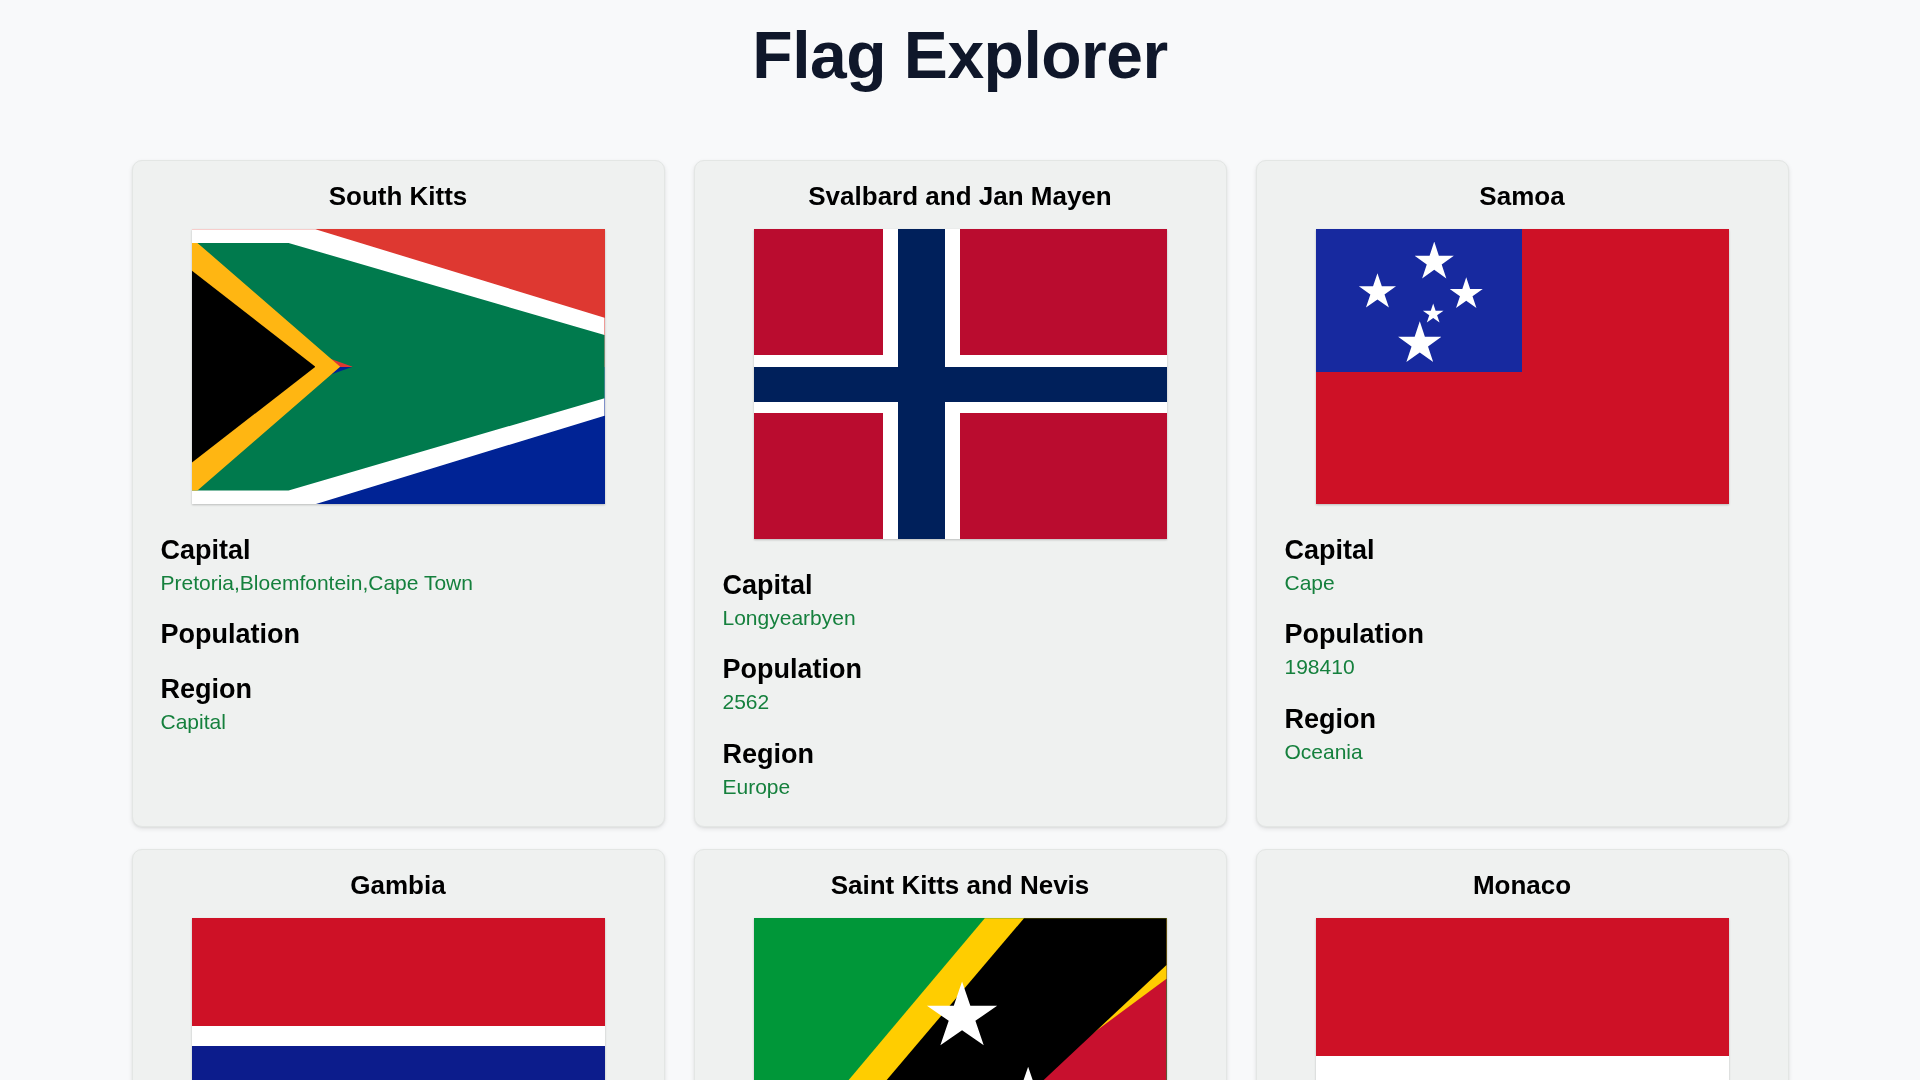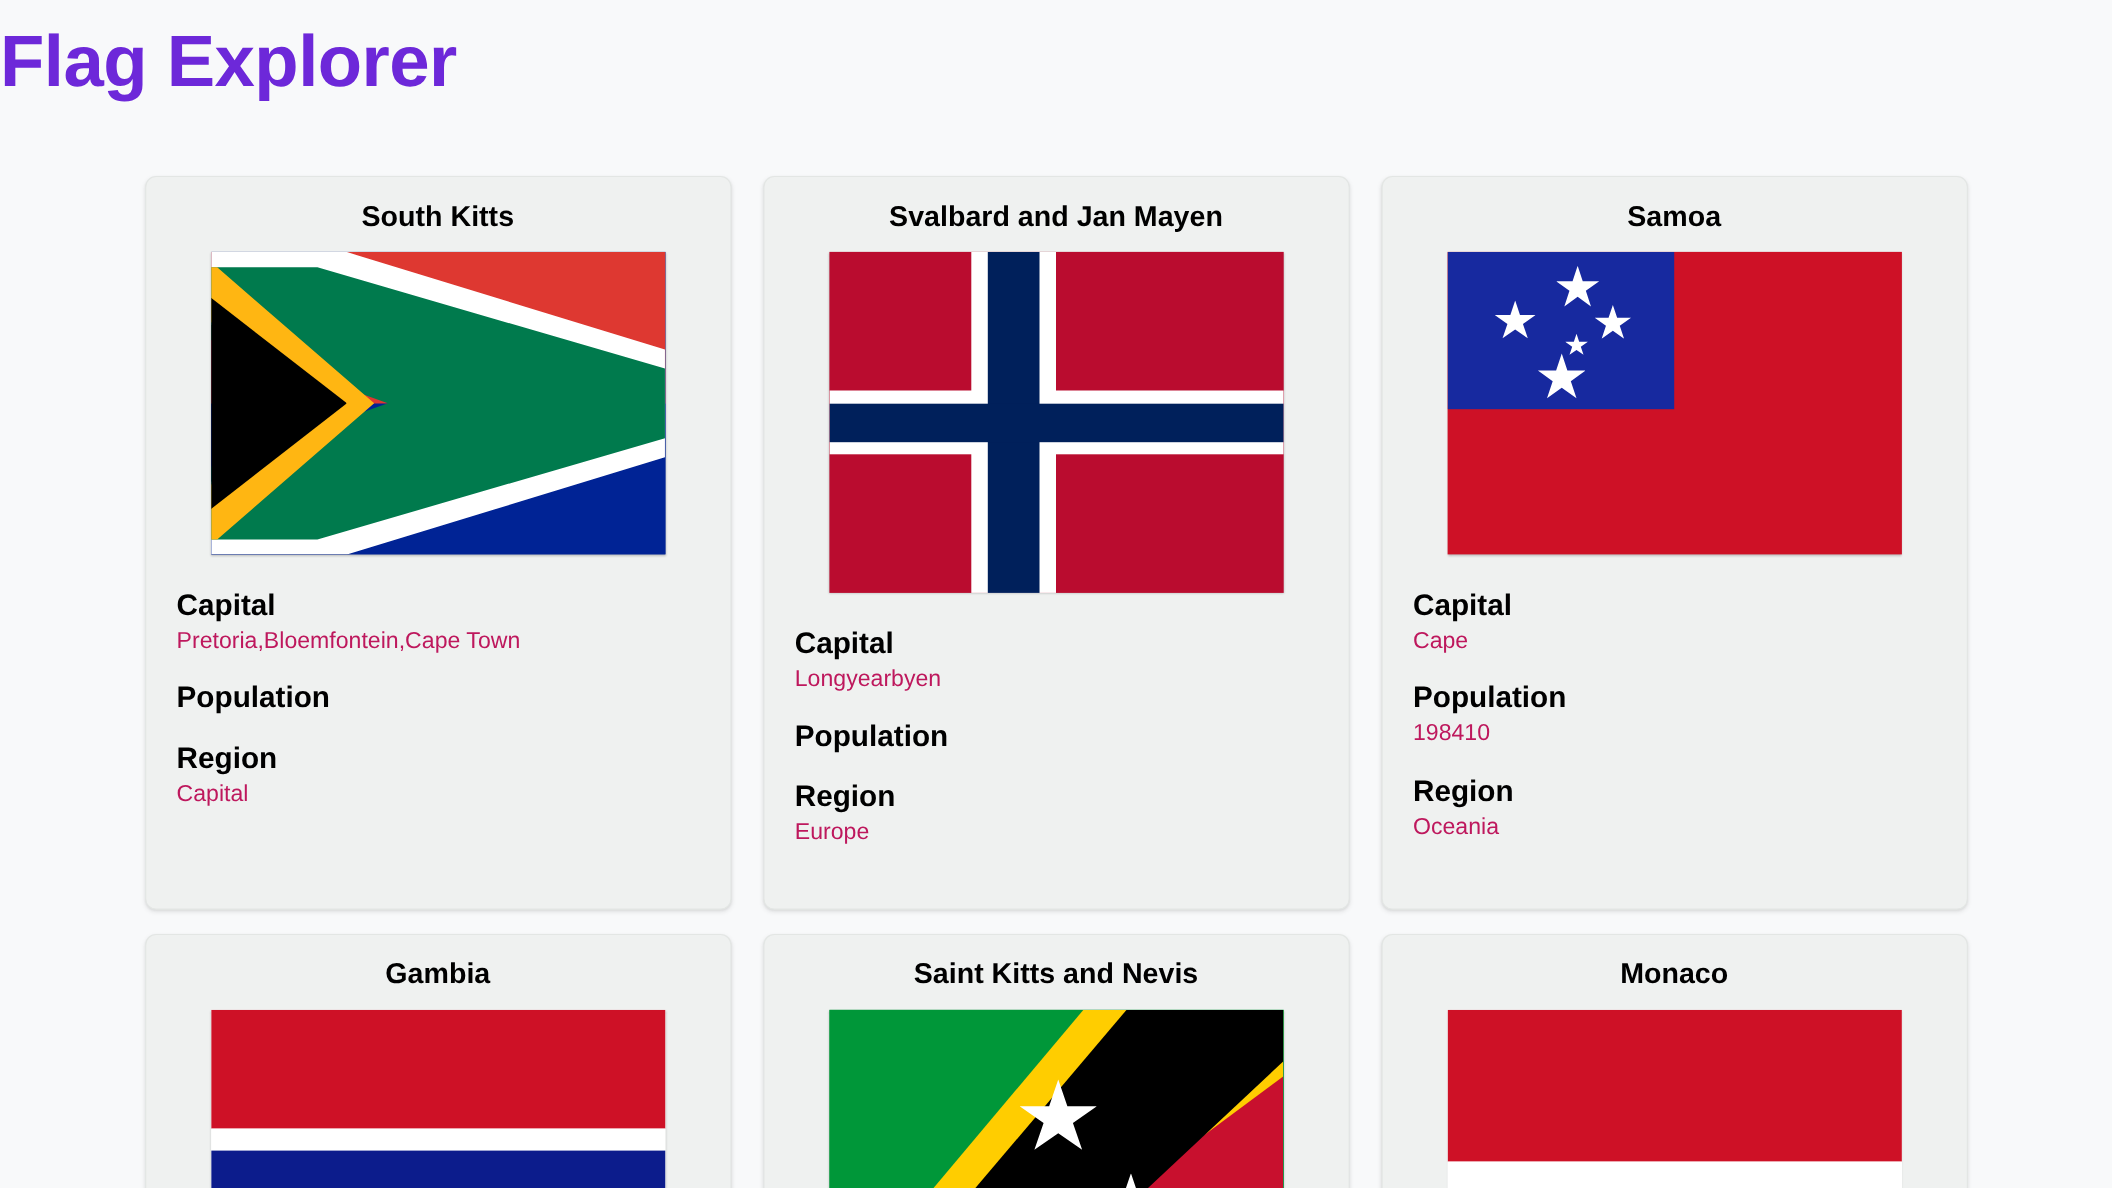--- a/index.html
+++ b/index.html
@@ -18,27 +18,28 @@
   }
 
   .page {
     width: 1920px;
     min-height: 1080px;
     padding: 0;
   }
 
   
   .page-title {
+    text-align: center;
     font-size: 66px;
     font-weight: bold;
     letter-spacing: -0.5px;
     line-height: 1;
     padding-top: 22px;
     padding-bottom: 0;
-    color: #6d28d9;
+    color: #0f172a;
   }
 
   
   .grid {
     display: grid;
     grid-template-columns: repeat(3, 533px);
     justify-content: center;
     column-gap: 29px;
     row-gap: 22px;
     margin-top: 72px;
@@ -86,21 +87,21 @@
   .field-label {
     font-size: 27px;
     font-weight: bold;
     line-height: 1.22;
     color: #000;
   }
   .field-value {
     font-size: 21px;
     font-weight: normal;
     line-height: 1.3;
-    color: #be185d;
+    color: #15803d;
     margin-top: 2px;
     white-space: nowrap;
   }
 
   
 
   
   .fl-za { background: #002395; }
   .fl-za .za-red {
     position: absolute; left: 0; top: 0; width: 100%; height: 50%;
@@ -219,20 +220,21 @@
           <div class="no-bh"></div>
         </div>
       </div>
       <div class="fields">
         <div class="field">
           <div class="field-label">Capital</div>
           <div class="field-value">Longyearbyen</div>
         </div>
         <div class="field">
           <div class="field-label">Population</div>
+          <div class="field-value">2562</div>
         </div>
         <div class="field">
           <div class="field-label">Region</div>
           <div class="field-value">Europe</div>
         </div>
       </div>
     </div>
 
     <div class="card">
       <div class="card-title">Samoa</div>

